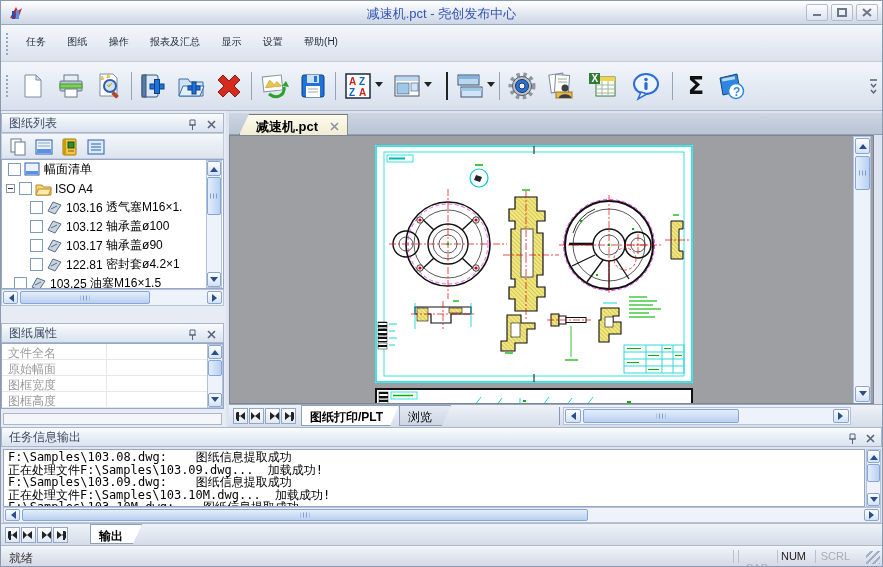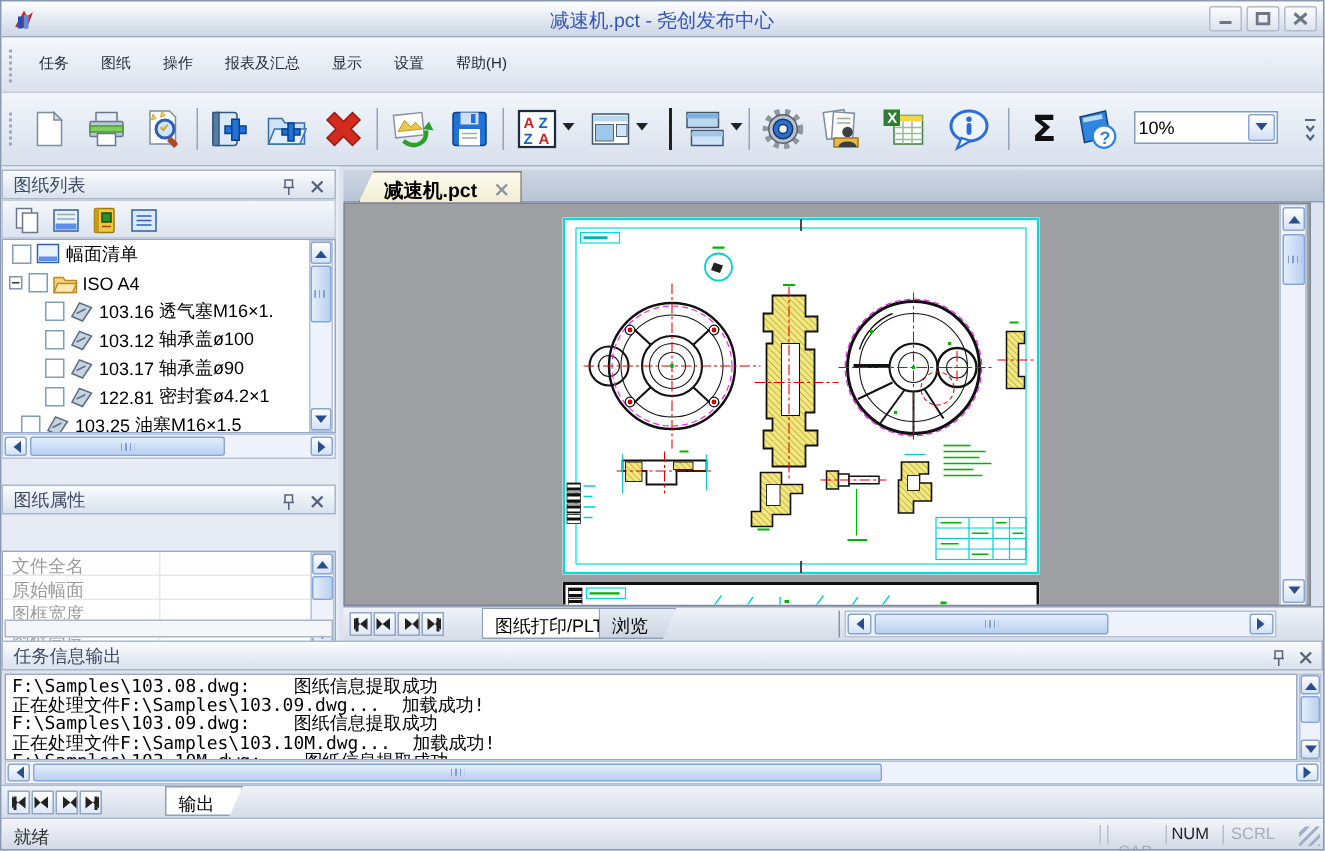--- a/index.html
+++ b/index.html
@@ -68,21 +68,21 @@
     background:linear-gradient(#fdfbee,#f1ecd2); border:1px solid #7c7c68; border-bottom:none;
     clip-path:polygon(10px 0,100% 0,100% 100%,0 100%); font-weight:bold; font-size:13px; }
   .viewport { left:0; top:24px; width:645px; height:269px; background:#9d9fa2; border:1px solid #7d8696; overflow:hidden; }
   .sheet { position:absolute; background:#fff; }
   .botbar { left:0; top:293px; width:653px; height:23px; background:linear-gradient(#eef2f8,#d5dde9); border-top:1px solid #9aa6ba; }
   .navbtn { top:3px; width:15px; height:16px; background:linear-gradient(#fdfeff,#dfe8f4);
     border:1px solid #93a6c6; display:flex; align-items:center; justify-content:center; }
   .vtab { position:absolute; top:0; height:21px; padding:3px 14px 0 8px; font-size:12px;
     clip-path:polygon(0 0,100% 0,calc(100% - 9px) 100%,0 100%);
     background:linear-gradient(#e6ebf3,#ccd5e2); border:1px solid #8fa0b8; }
-  .vtab.active { background:#fff; font-weight:normal;margin-left:20px; }
+  .vtab.active { background:#fff; font-weight:bold; }
 
   
   .outpanel { left:0; top:426px; width:881px; height:96px; }
   .log { position:absolute; left:2px; top:22px; width:862px; height:58px; background:#fff;
     border:1px solid #98a8c4; font-family:"DejaVu Sans Mono",monospace; font-size:12px;
     line-height:12.5px; overflow:hidden; padding:1px 0 0 4px; }
   .log div { white-space:pre; }
   .outtabs { left:0; top:522px; width:881px; height:22px; background:linear-gradient(#eef2f8,#d5dde9); border-top:1px solid #b0bacb; }
 
   .statusbar { left:0; top:544px; width:881px; height:21px;
@@ -280,26 +280,20 @@
     <span class="sigma">Σ</span>
   </div>
   <div class="abs tb-btn" style="left:714px;">
     <svg width="32" height="30" viewBox="0 0 32 30">
       <path d="M5 7l17-4 3 17-17 4z" fill="#2f86e0" stroke="#14457e"></path>
       <rect x="7" y="6.5" width="13" height="3" fill="#bcd9f4" transform="rotate(-11 13 8)"></rect>
       <circle cx="21" cy="20" r="7.5" fill="#fff" stroke="#2f86e0" stroke-width="1.5"></circle>
       <text x="18" y="25" font-size="12" font-weight="bold" fill="#2f86e0">?</text>
     </svg>
   </div>
-  <div class="abs" style="left:755px;top:12px;width:96px;height:22px;background:#fff;border:1px solid #7f9db9;">
-    <input style="position: absolute; left: 2px; top: 1px; width: 72px; height: 18px; border: none; font-size: 12px; font-family: &quot;Liberation Sans&quot;, sans-serif; outline: none;" value="10%">
-    <div class="abs sc-btn" style="right:1px;top:1px;width:18px;height:18px;">
-      <div class="t-d"></div>
-    </div>
-  </div>
   <div class="abs" style="left:867px;top:12px;width:11px;height:26px;">
     <svg width="11" height="26">
       <path d="M2 6h7M3 10l2.5 3L8 10M3 16l2.5 3L8 16" stroke="#55627a" fill="none" stroke-width="1.4"></path>
     </svg>
   </div>
 </div>
 
 <div class="abs sidebar">
 
   <div class="abs panel-hdr" style="left:0;top:2px;width:223px;height:20px;">
@@ -438,21 +432,21 @@
       <svg width="9" height="11">
           <path d="M2 1h5v5H2zM1 6h7M4.5 6v5" stroke="#55627a" fill="none"></path>
         </svg>
     </div>
     <div class="hdr-glyph" style="right:5px;">
       <svg width="9" height="9">
           <path d="M1 1l7 7M8 1l-7 7" stroke="#55627a" stroke-width="1.6"></path>
         </svg>
     </div>
   </div>
-  <div class="abs props" style="left:0;top:232px;width:223px;height:66px;border:1px solid #98a8c4;background:#fff;margin-top:24px;">
+  <div class="abs props" style="left:0;top:232px;width:223px;height:66px;border:1px solid #98a8c4;background:#fff;">
     <div style="width:206px;">
       <div class="prow">
         <span class="plabel">文件全名</span>
         <span class="pvalue"></span>
       </div>
       <div class="prow">
         <span class="plabel">原始幅面</span>
         <span class="pvalue"></span>
       </div>
       <div class="prow">

